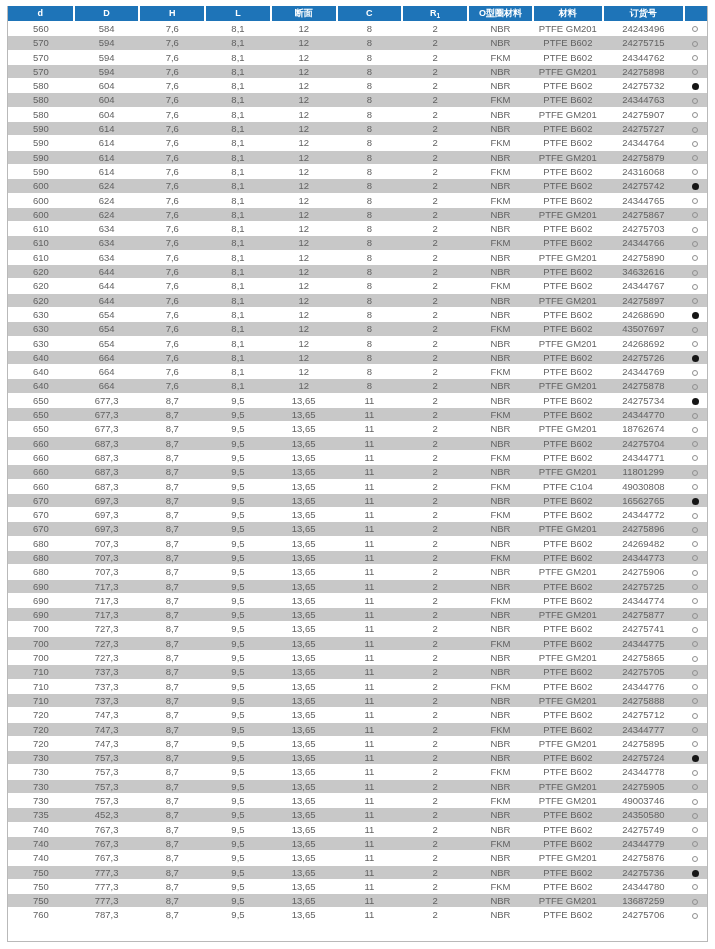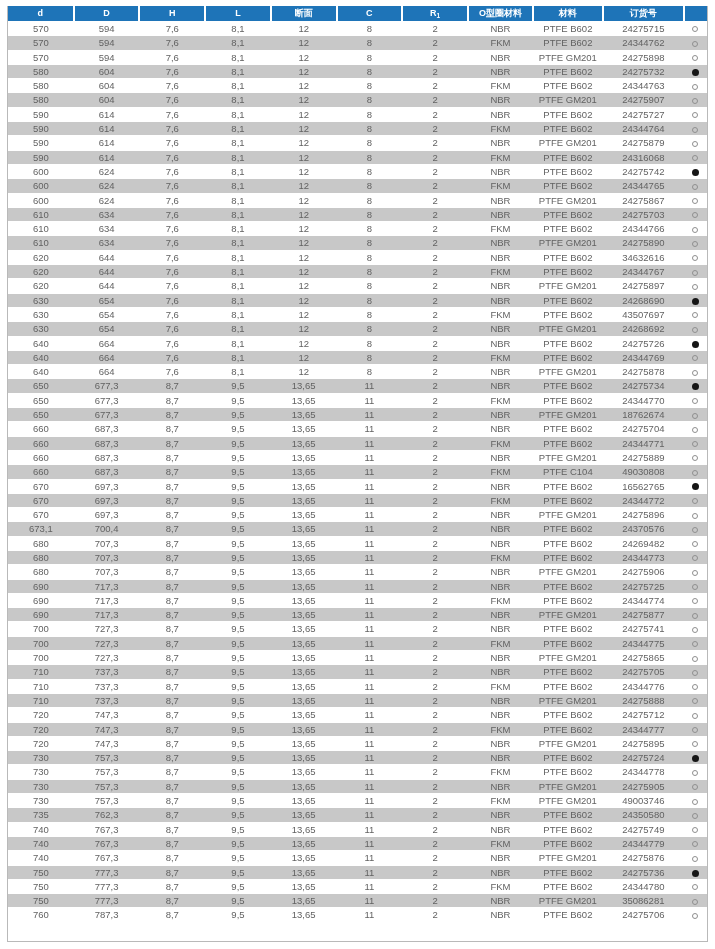--- a/index.html
+++ b/index.html
@@ -82,20 +82,33 @@
           <th>C</th>
           <th>R<sub>1</sub></th>
           <th>O型圈材料</th>
           <th>材料</th>
           <th>订货号</th>
           <th></th>
         </tr>
     </thead>
     <tbody>
         <tr>
+          <td>560</td>
+          <td>584</td>
+          <td>7,6</td>
+          <td>8,1</td>
+          <td>12</td>
+          <td>8</td>
+          <td>2</td>
+          <td>NBR</td>
+          <td>PTFE GM201</td>
+          <td>24243496</td>
+          <td><span class="dot open"></span></td>
+        </tr>
+        <tr>
           <td>570</td>
           <td>594</td>
           <td>7,6</td>
           <td>8,1</td>
           <td>12</td>
           <td>8</td>
           <td>2</td>
           <td>NBR</td>
           <td>PTFE B602</td>
           <td>24275715</td>
@@ -481,21 +494,21 @@
         <tr>
           <td>660</td>
           <td>687,3</td>
           <td>8,7</td>
           <td>9,5</td>
           <td>13,65</td>
           <td>11</td>
           <td>2</td>
           <td>NBR</td>
           <td>PTFE GM201</td>
-          <td>24275889</td>
+          <td>11801299</td>
           <td><span class="dot open"></span></td>
         </tr>
         <tr>
           <td>660</td>
           <td>687,3</td>
           <td>8,7</td>
           <td>9,5</td>
           <td>13,65</td>
           <td>11</td>
           <td>2</td>
@@ -537,33 +550,20 @@
           <td>9,5</td>
           <td>13,65</td>
           <td>11</td>
           <td>2</td>
           <td>NBR</td>
           <td>PTFE GM201</td>
           <td>24275896</td>
           <td><span class="dot open"></span></td>
         </tr>
         <tr>
-          <td>673,1</td>
-          <td>700,4</td>
-          <td>8,7</td>
-          <td>9,5</td>
-          <td>13,65</td>
-          <td>11</td>
-          <td>2</td>
-          <td>NBR</td>
-          <td>PTFE B602</td>
-          <td>24370576</td>
-          <td><span class="dot open"></span></td>
-        </tr>
-        <tr>
           <td>680</td>
           <td>707,3</td>
           <td>8,7</td>
           <td>9,5</td>
           <td>13,65</td>
           <td>11</td>
           <td>2</td>
           <td>NBR</td>
           <td>PTFE B602</td>
           <td>24269482</td>
@@ -798,21 +798,21 @@
           <td>13,65</td>
           <td>11</td>
           <td>2</td>
           <td>FKM</td>
           <td>PTFE GM201</td>
           <td>49003746</td>
           <td><span class="dot open"></span></td>
         </tr>
         <tr>
           <td>735</td>
-          <td>762,3</td>
+          <td>452,3</td>
           <td>8,7</td>
           <td>9,5</td>
           <td>13,65</td>
           <td>11</td>
           <td>2</td>
           <td>NBR</td>
           <td>PTFE B602</td>
           <td>24350580</td>
           <td><span class="dot open"></span></td>
         </tr>
@@ -884,21 +884,21 @@
         <tr>
           <td>750</td>
           <td>777,3</td>
           <td>8,7</td>
           <td>9,5</td>
           <td>13,65</td>
           <td>11</td>
           <td>2</td>
           <td>NBR</td>
           <td>PTFE GM201</td>
-          <td>35086281</td>
+          <td>13687259</td>
           <td><span class="dot open"></span></td>
         </tr>
         <tr>
           <td>760</td>
           <td>787,3</td>
           <td>8,7</td>
           <td>9,5</td>
           <td>13,65</td>
           <td>11</td>
           <td>2</td>

